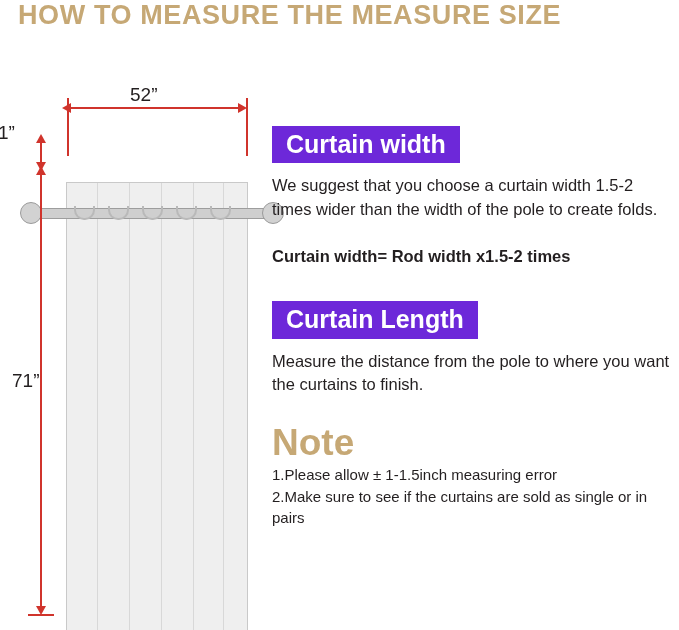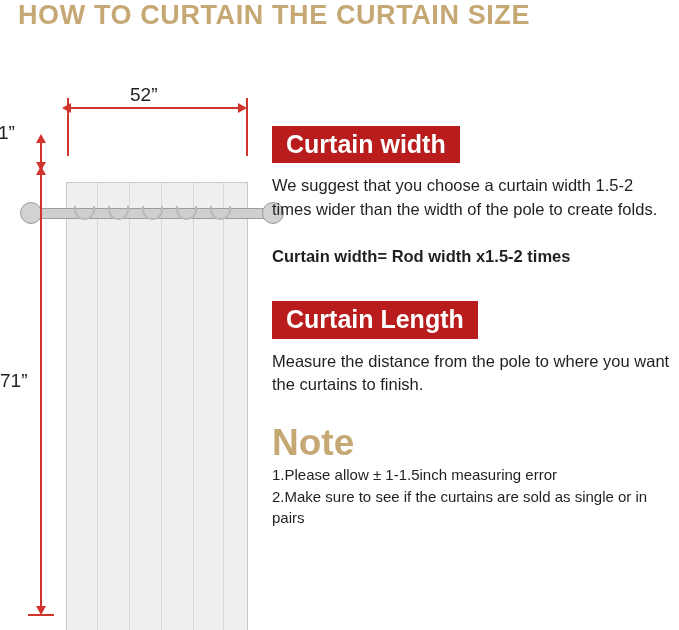--- a/index.html
+++ b/index.html
@@ -140,21 +140,21 @@
   
   #content {
     position: absolute;
     left: 272px;
     top: 126px;
     width: 400px;
   }
 
   .band {
     display: inline-block;
-    background: #b91c1c;
+    background: #6d28d9;
     color: #ffffff;
     font-size: 25px;
     font-weight: bold;
     padding: 5px 14px 6px 14px;
     line-height: 1.05;
     text-align: center;
   }
 
   .para {
     font-size: 16.5px;
@@ -182,21 +182,21 @@
     line-height: 1.42;
     color: #231f20;
   }
 
   .block-spacer-lg { height: 34px; }
   .block-spacer-md { height: 26px; }
 </style>
 </head>
 <body>
 
-<div id="title">HOW TO CURTAIN THE CURTAIN SIZE</div>
+<div id="title">HOW TO MEASURE THE MEASURE SIZE</div>
 
 <div id="diagram">
 
   <div class="curtain">
     <div class="fold" style="left:30px;"></div>
     <div class="fold" style="left:62px;"></div>
     <div class="fold" style="left:94px;"></div>
     <div class="fold" style="left:126px;"></div>
     <div class="fold" style="left:156px;"></div>
   </div>
@@ -220,21 +220,21 @@
 
   <div class="dimline dim-v" style="left:40px; top:80px; height:26px;"></div>
   <div class="arrow up" style="left:36px; top:74px;"></div>
   <div class="arrow down" style="left:36px; top:102px;"></div>
   <div class="dim-label" style="left:-2px; top:62px;">1”</div>
 
   <div class="dimline dim-v" style="left:40px; top:112px; height:438px;"></div>
   <div class="arrow up" style="left:36px; top:106px;"></div>
   <div class="arrow down" style="left:36px; top:546px;"></div>
   <div class="tick dim-h" style="left:28px; top:554px; width:26px; height:1.6px;"></div>
-  <div class="dim-label" style="left:0px; top:310px;">71”</div>
+  <div class="dim-label" style="left:12px; top:310px;">71”</div>
 
 </div>
 
 <div id="content">
 
   
   <div class="band">Curtain width</div>
   <div class="para">We suggest that you choose a curtain width 1.5-2 times wider than the width of the pole to create folds.</div>
   <div class="emph">Curtain width= Rod width x1.5-2 times</div>
 

